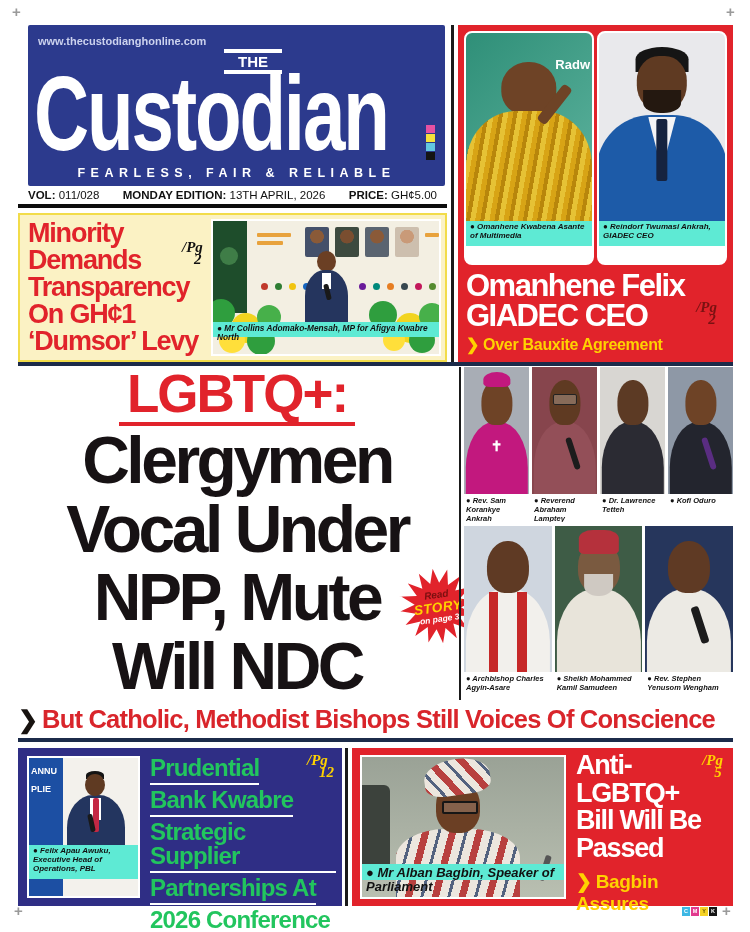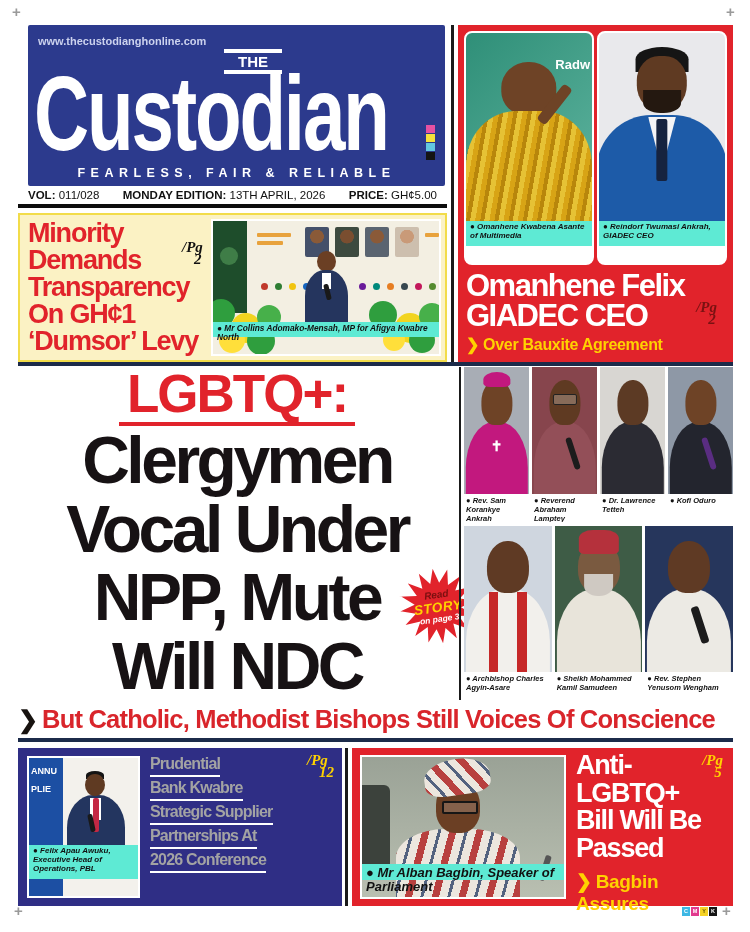--- a/index.html
+++ b/index.html
@@ -146,21 +146,21 @@
   .pru-strip{position:absolute;left:0;top:0;bottom:0;width:34px;background:#1c4fa3;}
   .pru-strip .t{display:block;color:#fff;font-weight:bold;font-size:9px;margin:8px 2px 0;}
   .pru-head{position:absolute;left:56px;top:16px;width:20px;height:22px;border-radius:50%;background:#5f3a22;}
   .pru-hair{position:absolute;left:57px;top:13px;width:18px;height:8px;border-radius:50% 50% 0 0;background:#141414;}
   .pru-torso{position:absolute;left:38px;top:37px;width:58px;height:72px;border-radius:45% 45% 0 0;background:#23355f;}
   .pru-shirt{position:absolute;left:61px;top:40px;width:11px;height:22px;background:#fff;}
   .pru-tie{position:absolute;left:64px;top:40px;width:6px;height:34px;background:#c42844;border-radius:2px;}
   .pru-mic{position:absolute;left:60px;top:56px;width:5px;height:18px;background:#191919;border-radius:2px;transform:rotate(-12deg);}
   .pru-cap{font-size:8px;height:34px;}
   .pru-headline{position:absolute;left:132px;top:8px;width:186px;}
-  .pru-headline .hl{display:table;color:#a3a3a3;font-weight:bold;font-size:16px;letter-spacing:-0.8px;
+  .pru-headline .hl{display:table;color:#22c55e;font-weight:bold;font-size:24px;letter-spacing:-0.8px;
                     line-height:1.0;border-bottom:2px solid #fff;padding-bottom:3px;margin-bottom:3px;}
   .pru-pgref{position:absolute;right:8px;top:6px;color:#ffd200;}
 
   
   .bagbox{position:absolute;left:352px;top:748px;width:381px;height:158px;background:#e1232b;}
   .bag-photo{position:absolute;left:8px;top:7px;width:206px;height:144px;border:2px solid #fff;
              box-sizing:border-box;background:linear-gradient(#9aa296,#b9bfb1);overflow:hidden;}
   .bag-chair{position:absolute;left:-8px;top:28px;width:36px;height:90px;background:#3c423c;border-radius:6px;}
   .bag-hat{position:absolute;left:62px;top:2px;width:66px;height:36px;border-radius:50% 50% 30% 30%;
            transform:rotate(-8deg);

